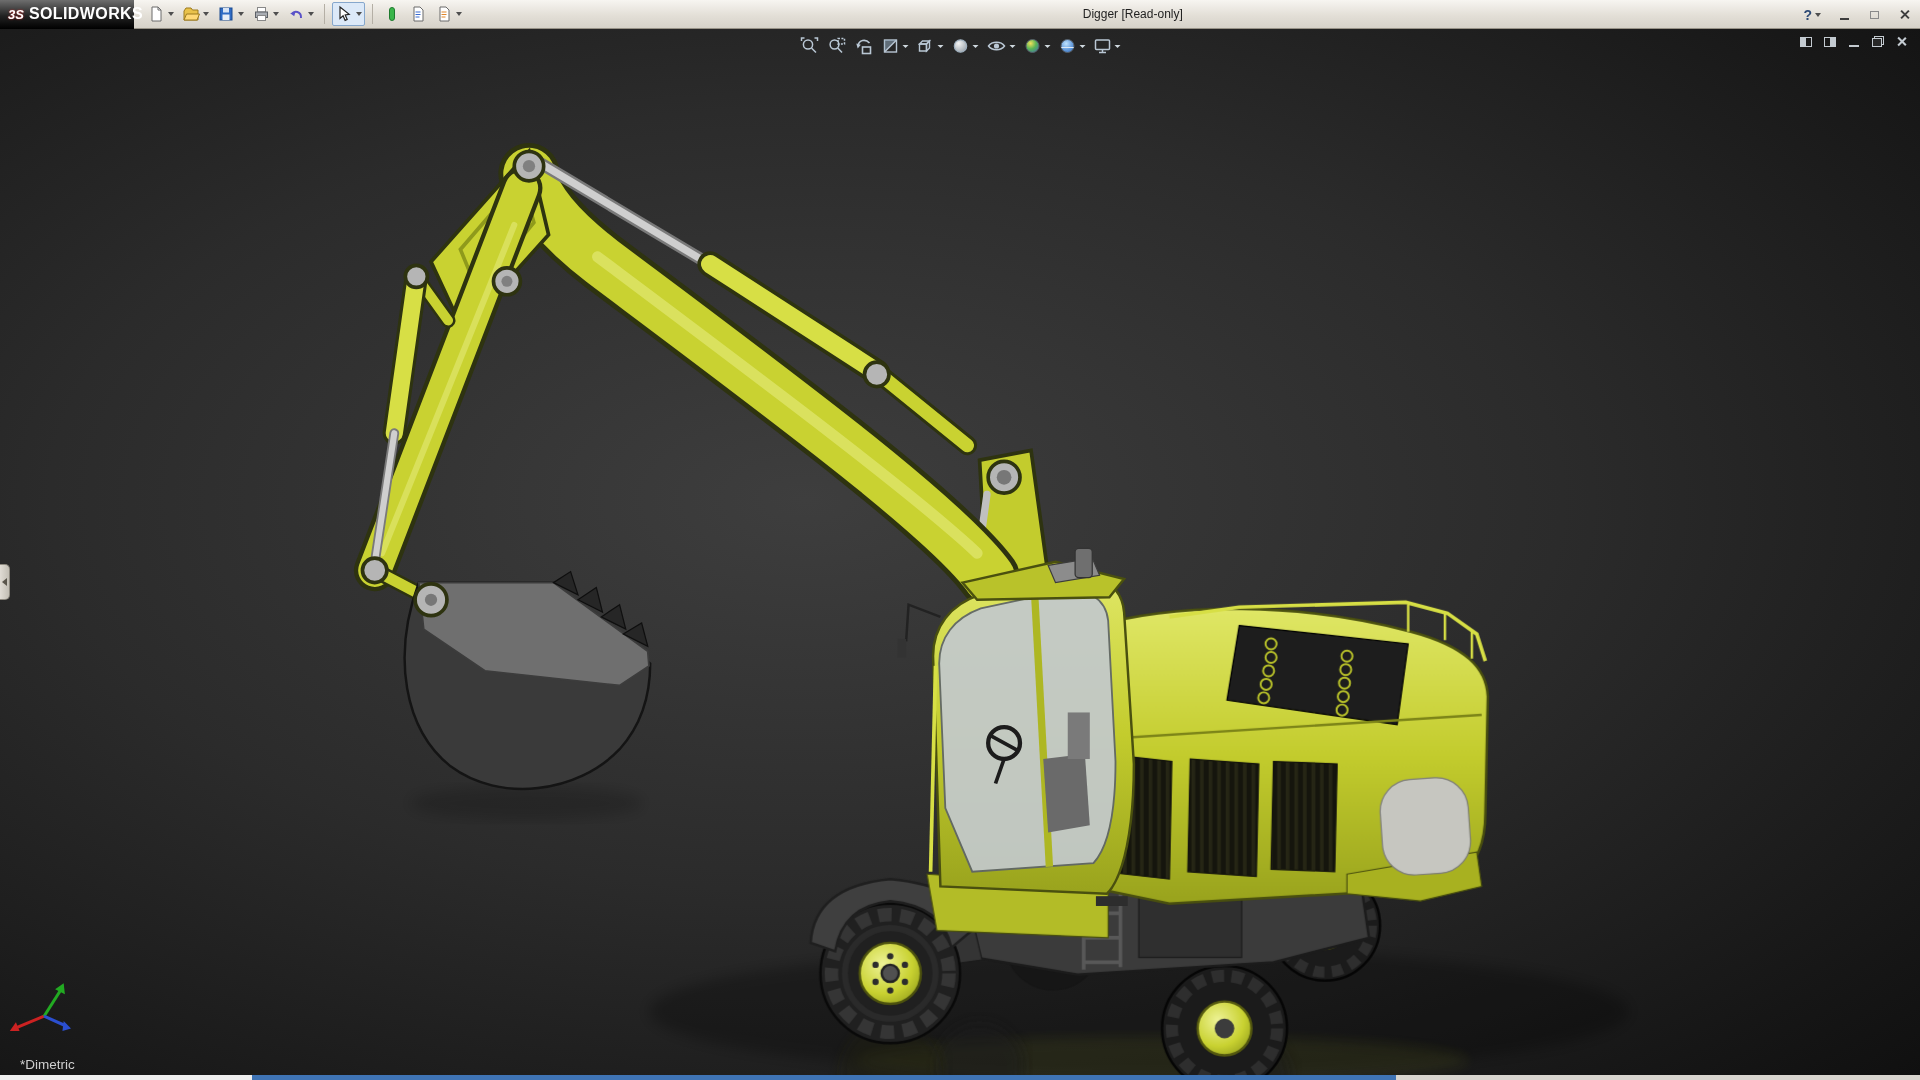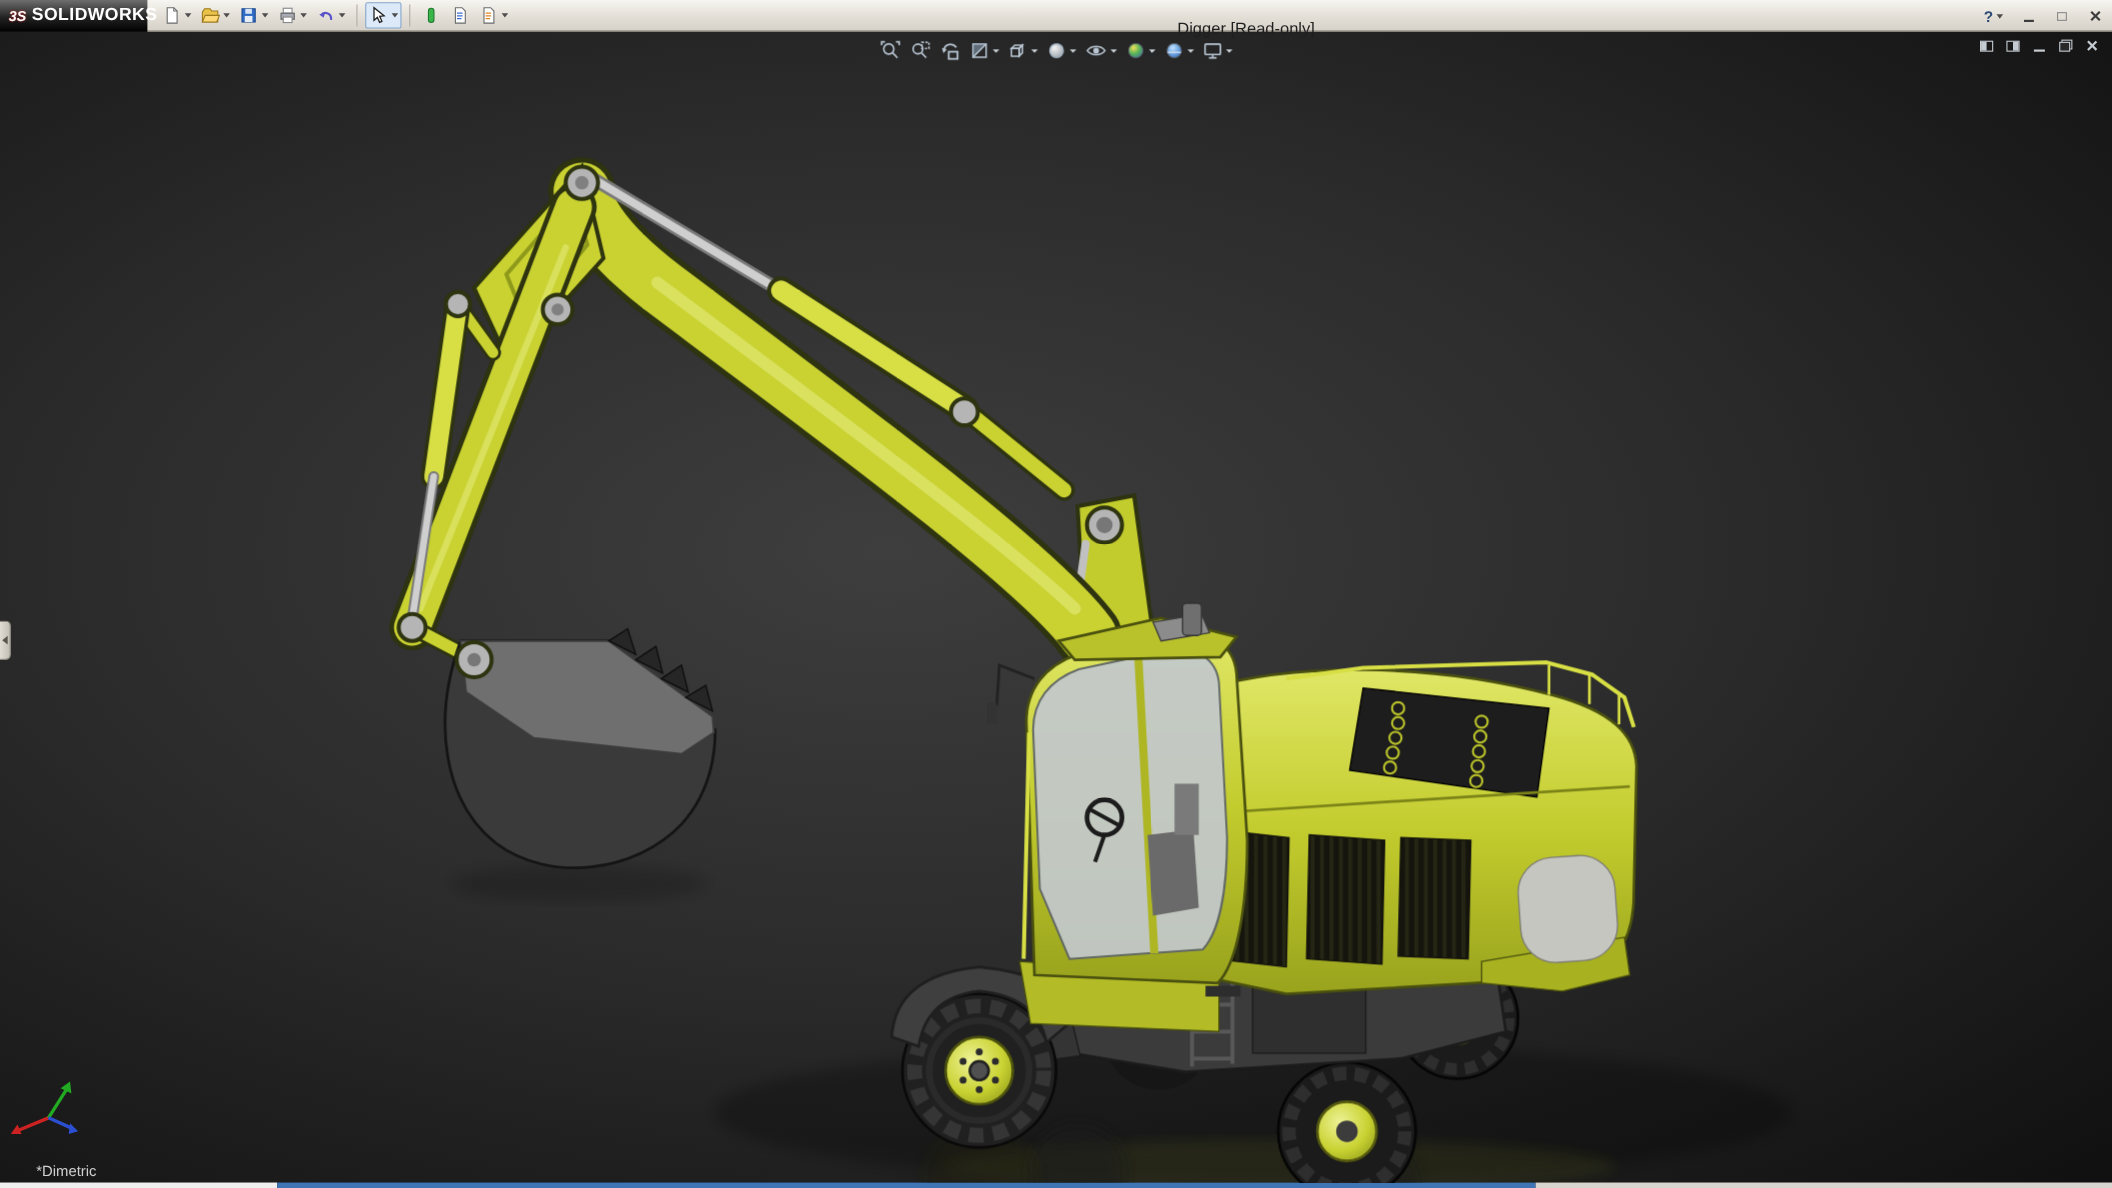--- a/index.html
+++ b/index.html
@@ -27,22 +27,22 @@
     text-shadow:0 0 2px #c22;}
   .logo .brand{color:#fff;font-weight:bold;font-size:16px;letter-spacing:.4px;}
   .tb-group{display:flex;align-items:center;margin-left:10px;gap:2px;}
   .tb-btn{display:flex;align-items:center;height:24px;padding:0 2px;border:1px solid transparent;
     border-radius:2px;cursor:default;}
   .tb-btn.pressed{border-color:#86a7cc;background:#dce9f8;}
   .tb-btn svg{display:block;}
   .caret{width:0;height:0;border-left:3.5px solid transparent;border-right:3.5px solid transparent;
     border-top:4px solid #4e4e4e;margin-left:3px;}
   .tb-sep{width:1px;height:20px;background:#b4afa5;margin:0 5px;}
-  .menu-title{position:absolute;left:59%;transform:translateX(-50%);top:12px;height:29px;
-    line-height:29px;font-size:15px;color:#1f1f1f;white-space:nowrap;}
+  .menu-title{position:absolute;left:59%;transform:translateX(-50%);top:0;height:29px;
+    line-height:29px;font-size:12px;color:#1f1f1f;white-space:nowrap;}
   .menu-right{position:absolute;right:6px;top:0;height:29px;display:flex;align-items:center;gap:10px;}
   .help-q{font-size:14px;font-weight:bold;color:#2d4a75;}
   .winbtn{width:20px;height:18px;display:flex;align-items:center;justify-content:center;position:relative;}
   .shape-min{width:9px;height:2px;background:#3d3d3d;margin-top:8px;}
   .shape-max{width:9px;height:8px;border:1.5px solid #8a8a8a;}
   .shape-x{position:relative;width:11px;height:11px;}
   .shape-x::before,.shape-x::after{content:"";position:absolute;left:5px;top:0;width:2px;height:11px;background:#3d3d3d;}
   .shape-x::before{transform:rotate(45deg);}
   .shape-x::after{transform:rotate(-45deg);}
 
@@ -74,21 +74,21 @@
   .doc-x::before{transform:rotate(45deg);} .doc-x::after{transform:rotate(-45deg);}
 
   
   .left-tab{position:absolute;left:0;top:535px;width:10px;height:36px;
     background:linear-gradient(90deg,#e0dcd4,#c2beb4);border:1px solid #8d897f;border-left:none;
     border-radius:0 5px 5px 0;display:flex;align-items:center;justify-content:center;}
   .left-tab .arr{width:0;height:0;border-top:4px solid transparent;border-bottom:4px solid transparent;
     border-right:5px solid #5a564c;}
 
   
-  .orientation{position:absolute;left:33px;bottom:3px;color:#cfcfcf;font-size:13.5px;z-index:5;}
+  .orientation{position:absolute;left:20px;bottom:3px;color:#cfcfcf;font-size:13.5px;z-index:5;}
 
   
   .sliver{position:absolute;bottom:0;left:0;width:100%;height:5px;display:flex;z-index:40;}
   .sliver .s1{width:13.1%;background:#efefef;}
   .sliver .s2{width:59.6%;background:var(--accent-blue);}
   .sliver .s3{flex:1;background:#d8d5cf;}
 </style>
 </head>
 <body>
 

